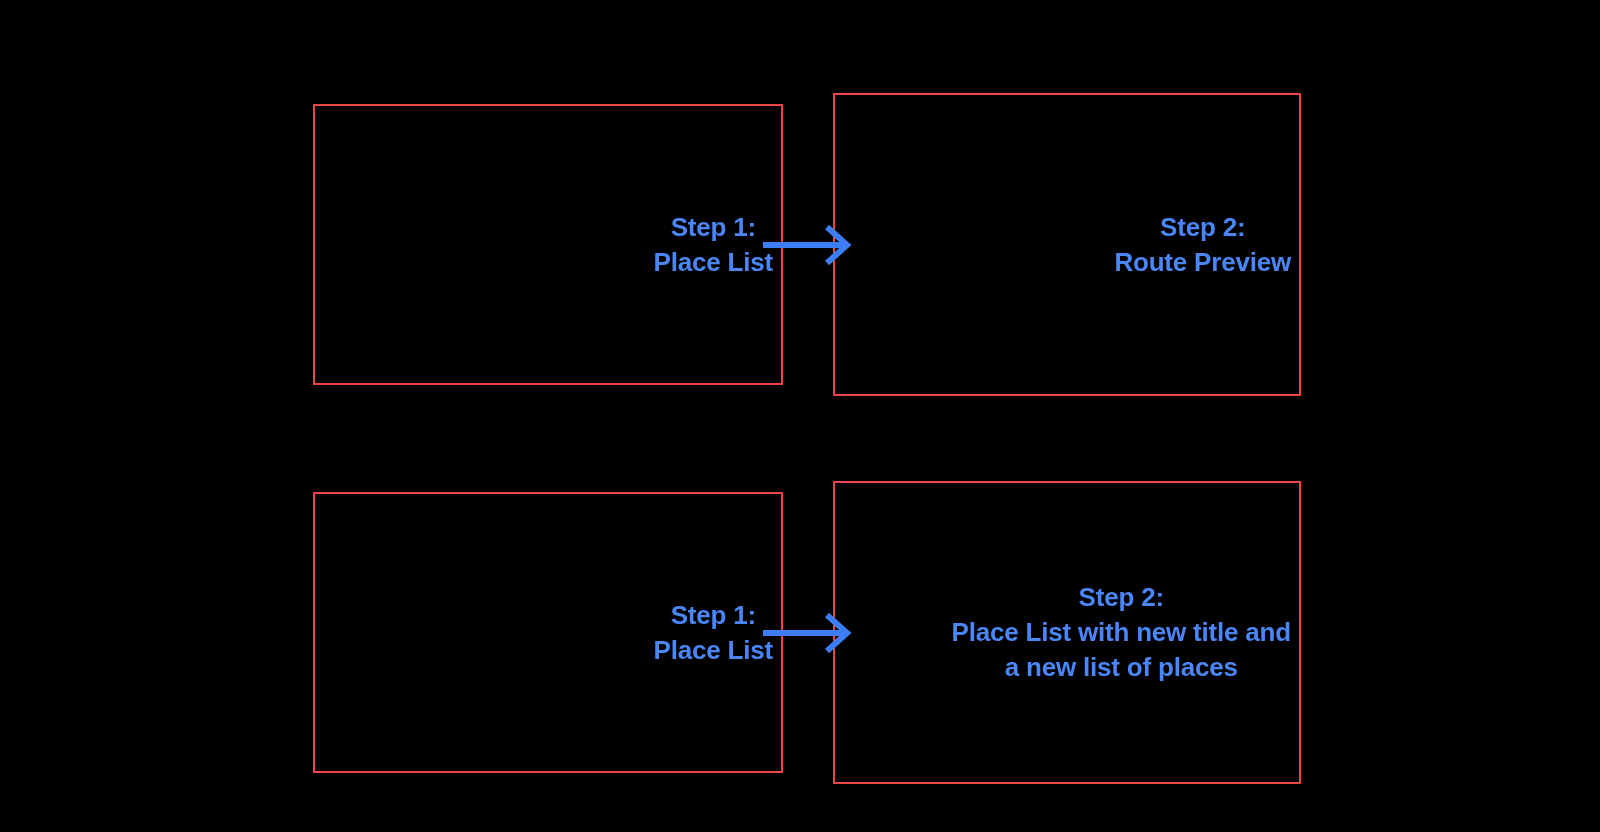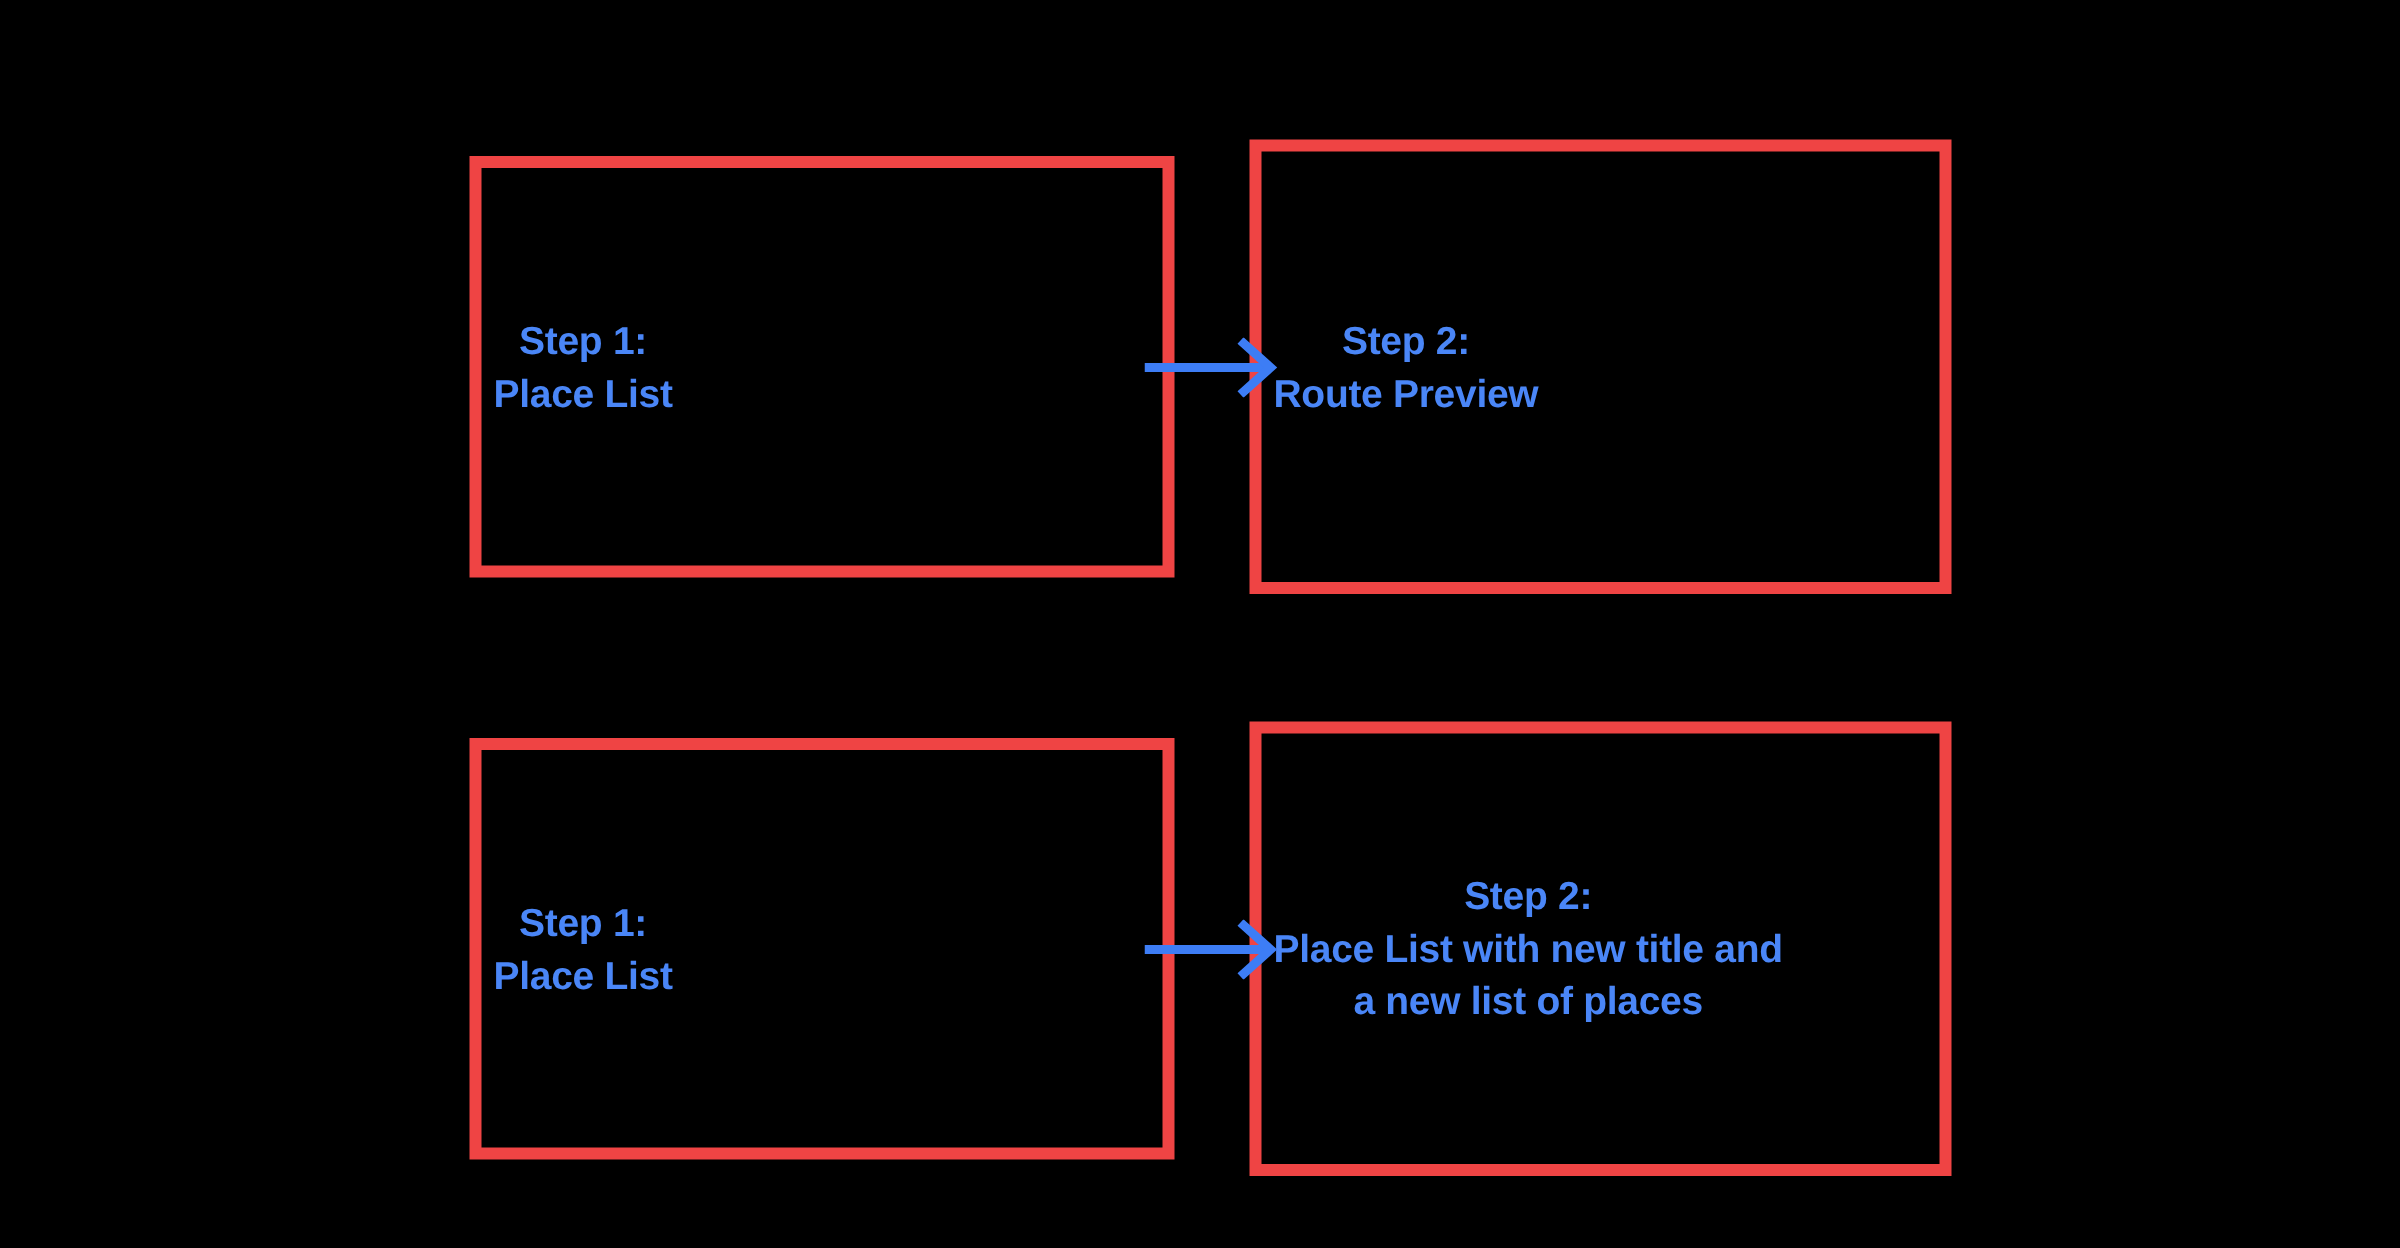--- a/index.html
+++ b/index.html
@@ -26,25 +26,25 @@
     position: absolute;
     display: flex;
     align-items: center;
   }
   #row-1 { left: 313px; top: 93px; }
   #row-2 { left: 313px; top: 481px; }
 
   
   .step-box {
     box-sizing: border-box;
-    border: 8px solid #ef4444;
+    border: 2px solid #ef4444;
     background: transparent;
     display: flex;
     align-items: center;
-    justify-content: flex-start;
+    justify-content: flex-end;
     text-align: center;
   }
   .box-w1 { width: 470px; height: 281px; }
   .box-w2 { width: 468px; height: 303px; }
 
   .step-label {
     color: #4a86f7;
     font-family: "Liberation Sans", sans-serif;
     font-size: 26px;
     font-weight: bold;

